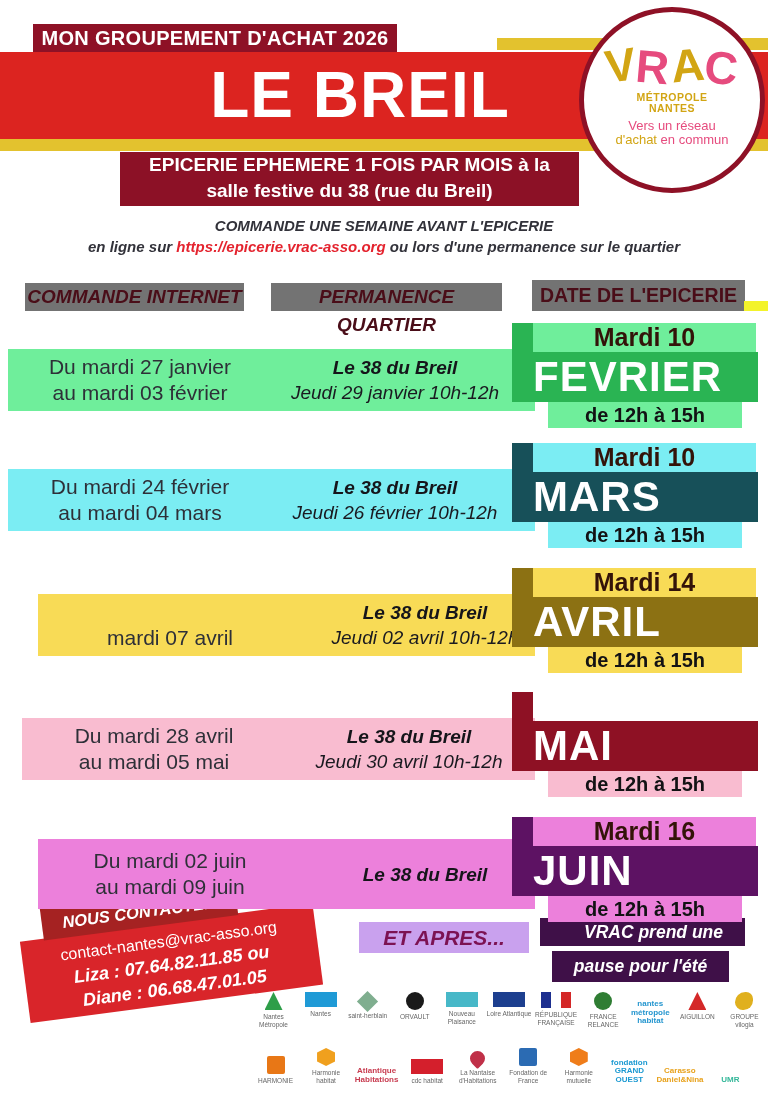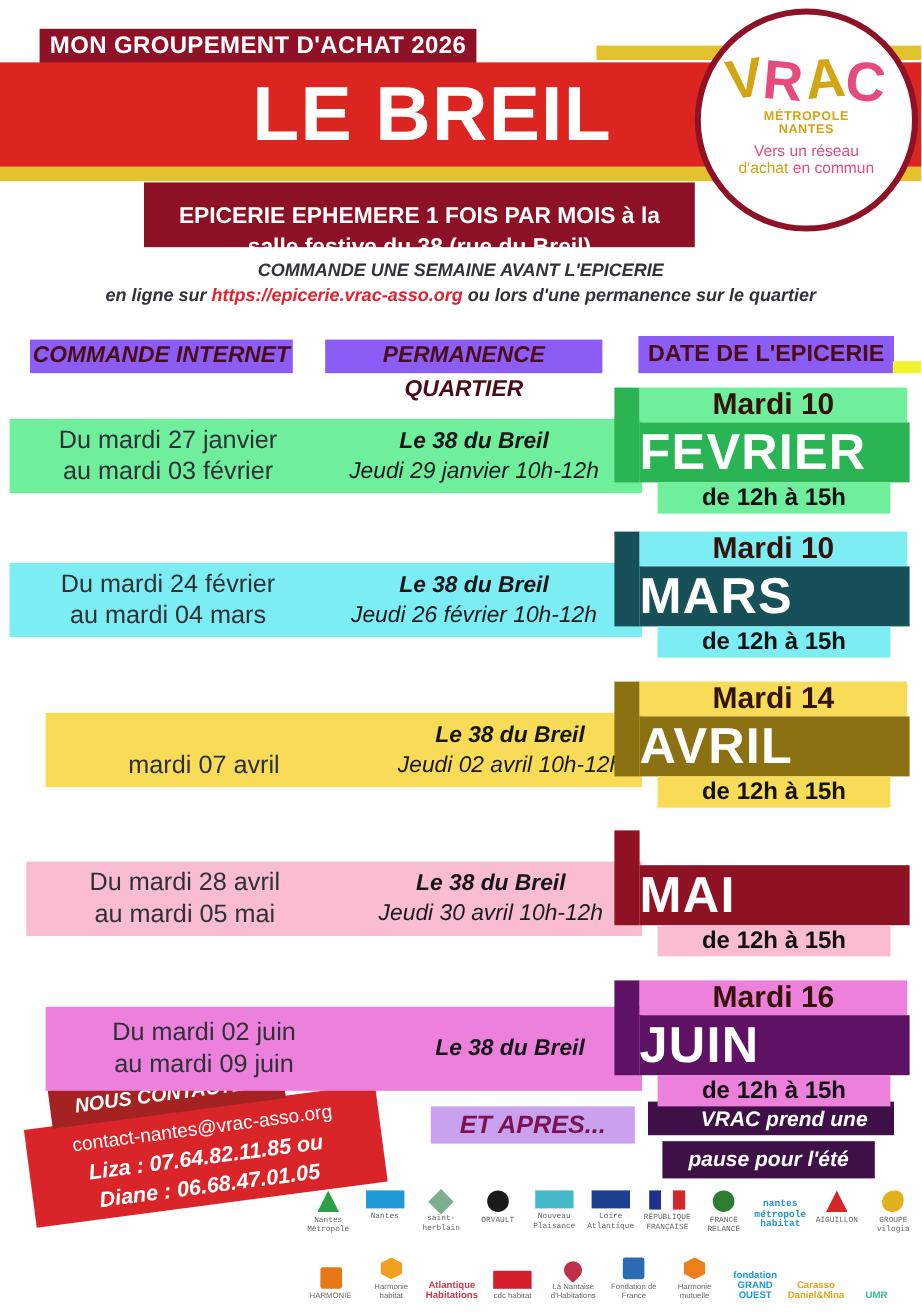--- a/index.html
+++ b/index.html
@@ -25,31 +25,31 @@
   .vrac-word span:nth-child(1){transform:rotate(-8deg);}
   .vrac-word span:nth-child(2){transform:rotate(5deg) translateY(2px);}
   .vrac-word span:nth-child(3){transform:rotate(-5deg);}
   .vrac-word span:nth-child(4){transform:rotate(6deg) translateY(3px);}
   .vrac-metro{margin-top:4px;color:#D2A514;font-weight:800;font-size:10.5px;line-height:11px;
               letter-spacing:.5px;}
   .vrac-tag{margin-top:5px;font-weight:400;font-size:13px;line-height:14px;}
   .vrac-tag .t-pink{color:#E64B7E;} .vrac-tag .t-gold{color:#D2A514;}
 
   .notice{left:120px;top:152px;width:459px;height:54px;background:#8C1126;color:#fff;
-          font-weight:800;font-size:19px;line-height:26px;text-align:center;padding-top:16px;
+          font-weight:800;font-size:19px;line-height:26px;text-align:center;padding-top:0;
           box-sizing:border-box;}
 
   .intro1{left:0;top:217px;width:768px;text-align:center;color:#32323A;font-weight:800;
           font-style:italic;font-size:15px;}
   .intro2{left:0;top:238px;width:768px;text-align:center;color:#32323A;font-weight:800;
           font-style:italic;font-size:15px;}
   .intro2 .link{color:#E4232E;}
 
   
-  .col-header{background:#8b5cf6;color:#4A0D18;font-weight:800;font-style:italic;
+  .col-header{background:#737373;color:#4A0D18;font-weight:800;font-style:italic;
               font-size:19px;text-align:center;height:28px;line-height:28px;}
   .ch1{left:25px;top:283px;width:219px;}
   .ch2{left:271px;top:283px;width:231px;}
   .ch3{left:532px;top:280px;width:213px;height:31px;line-height:31px;font-style:normal;
        font-size:19.5px;}
   .ch-sliver{left:744px;top:301px;width:24px;height:10px;background:#F3F32B;}
 
   
   .sched-row{position:absolute;left:0;width:768px;height:110px;}
   .r0{top:323px;} .r1{top:443px;} .r2{top:568px;} .r3{top:692px;} .r4{top:817px;}
@@ -87,21 +87,21 @@
   
   .after-label{left:359px;top:922px;width:170px;height:31px;background:#C9A1EE;color:#7C1253;
                font-weight:800;font-style:italic;font-size:21px;line-height:31px;text-align:center;}
   .after-note1{left:540px;top:918px;width:183px;height:28px;background:#3F1048;color:#fff;
                font-weight:800;font-style:italic;font-size:17.5px;line-height:28px;text-align:center;padding-left:22px;}
   .after-note2{left:552px;top:951px;width:177px;height:31px;background:#3F1048;color:#fff;
                font-weight:800;font-style:italic;font-size:17.5px;line-height:31px;text-align:center;}
 
   
   .partners-row1{left:250px;top:992px;width:518px;height:44px;display:flex;
-                 justify-content:space-between;align-items:flex-start;font-family:Liberation Mono, monospace;}
+                 justify-content:space-between;align-items:flex-start;}
   .partners-row2{left:252px;top:1040px;width:502px;height:44px;display:flex;
                  justify-content:space-between;align-items:flex-end;}
   .partner{width:47px;text-align:center;flex-shrink:0;}
   .p-icon{width:18px;height:18px;background:var(--c);margin:0 auto;}
   .shape-rect{width:32px;height:15px;}
   .shape-square{border-radius:2px;}
   .shape-circle{border-radius:50%;}
   .shape-diamond{width:15px;height:15px;transform:rotate(45deg);margin-top:2px;}
   .shape-tri{clip-path:polygon(50% 0,100% 100%,0 100%);}
   .shape-hex{clip-path:polygon(50% 0,100% 25%,100% 75%,50% 100%,0 75%,0 25%);}

